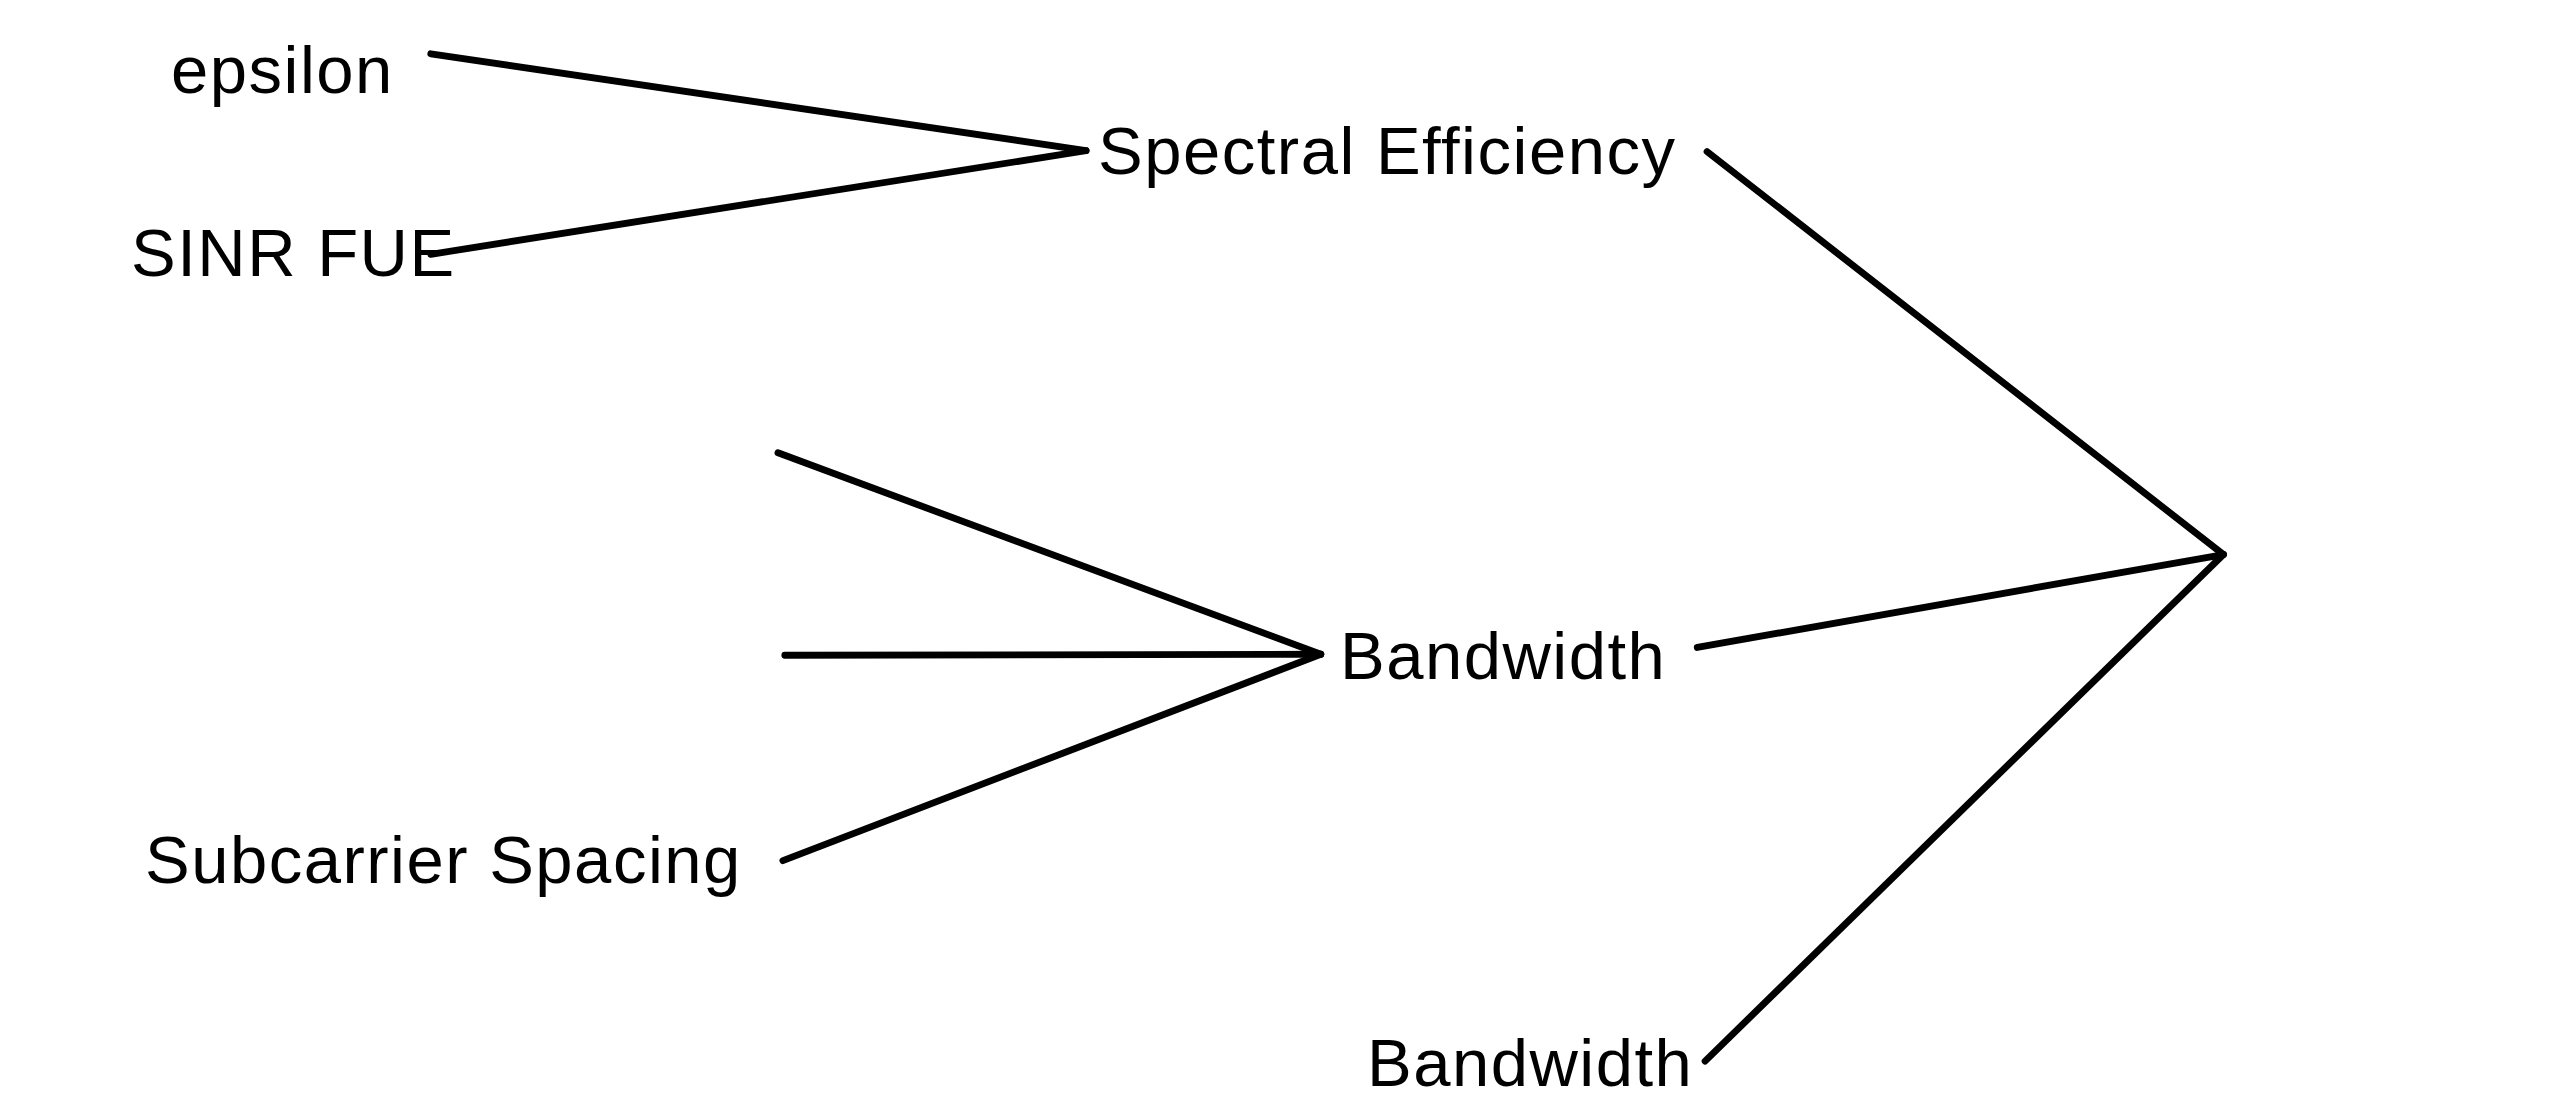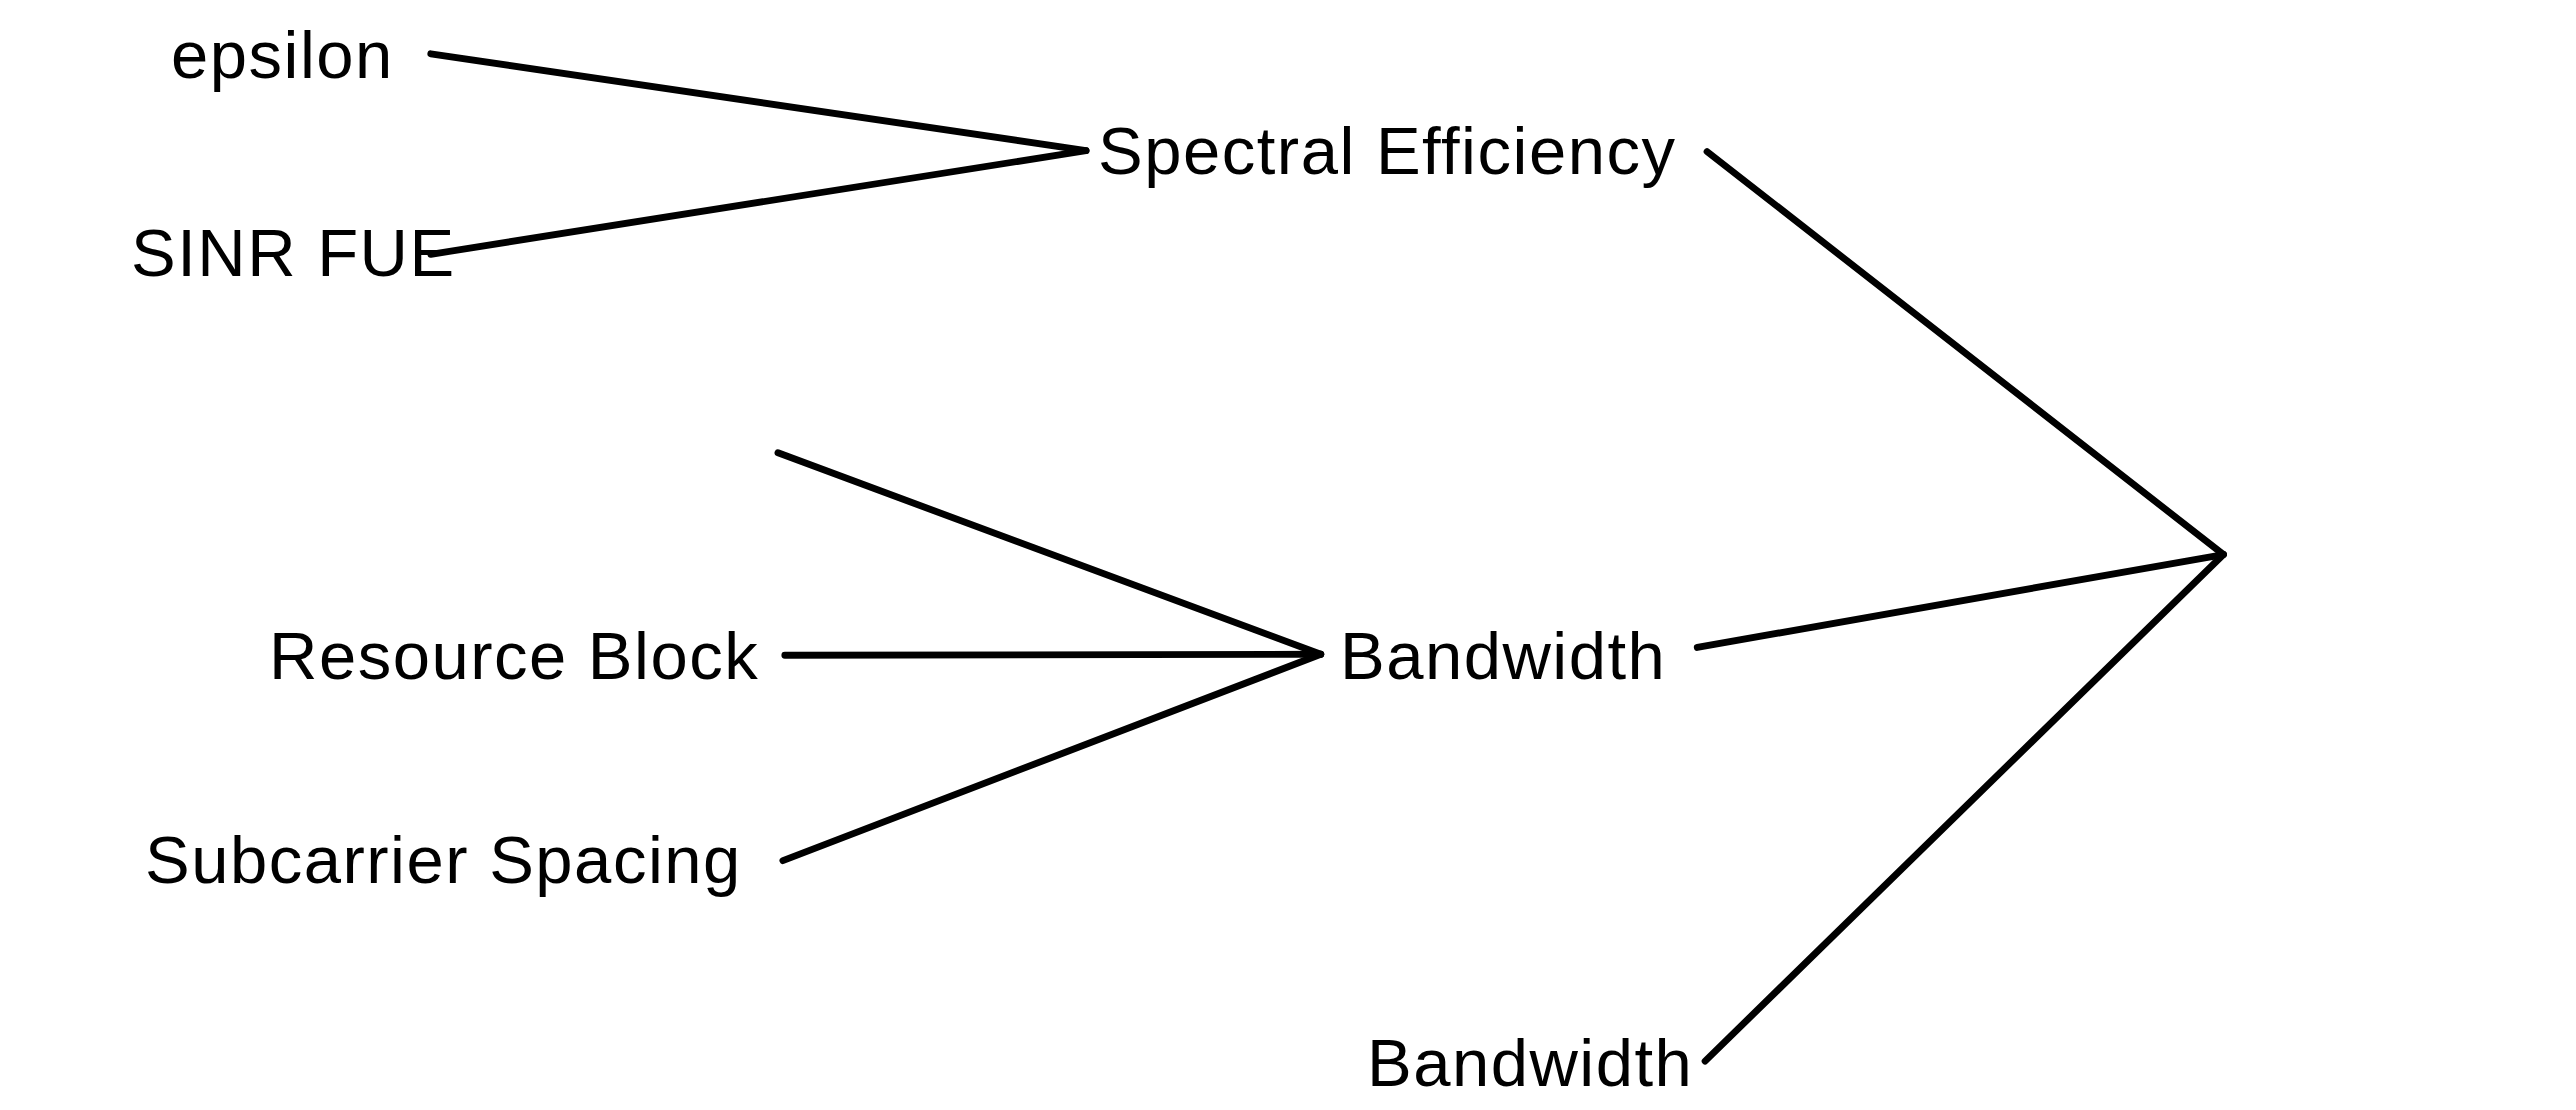--- a/index.html
+++ b/index.html
@@ -37,28 +37,27 @@
       <line x1="440" y1="55" x2="1110" y2="154" stroke="#000000" stroke-width="7" stroke-linecap="round"></line>
       <line x1="440" y1="260" x2="1110" y2="154" stroke="#000000" stroke-width="7" stroke-linecap="round"></line>
       <line x1="795" y1="463" x2="1350" y2="669" stroke="#000000" stroke-width="7" stroke-linecap="round"></line>
       <line x1="802" y1="670" x2="1350" y2="669" stroke="#000000" stroke-width="7" stroke-linecap="round"></line>
       <line x1="800" y1="880" x2="1350" y2="669" stroke="#000000" stroke-width="7" stroke-linecap="round"></line>
       <line x1="1745" y1="155" x2="2273" y2="567" stroke="#000000" stroke-width="7" stroke-linecap="round"></line>
       <line x1="1735" y1="662" x2="2273" y2="567" stroke="#000000" stroke-width="7" stroke-linecap="round"></line>
       <line x1="1743" y1="1085" x2="2273" y2="567" stroke="#000000" stroke-width="7" stroke-linecap="round"></line>
     </svg>
 
-  <span class="node" style="left: 171px; top: 54px;">epsilon</span>
+  <span class="node" style="left: 171px; top: 69px;">epsilon</span>
 
   <span class="node" style="left: 131px; top: 252px;">SINR FUE</span>
 
   <span class="node" style="left: 1098px; top: 150px;">Spectral Efficiency</span>
 
 
-  <span class="node" style="left: 269px; top: 655px;">Resource Block</span>
 
   <span class="node" style="left: 145px; top: 859px;">Subcarrier Spacing</span>
 
   <span class="node" style="left: 1340px; top: 655px;">Bandwidth</span>
 
   <span class="node" style="left: 1367px; top: 1062px;">Bandwidth</span>
 
 </div>
 
 

